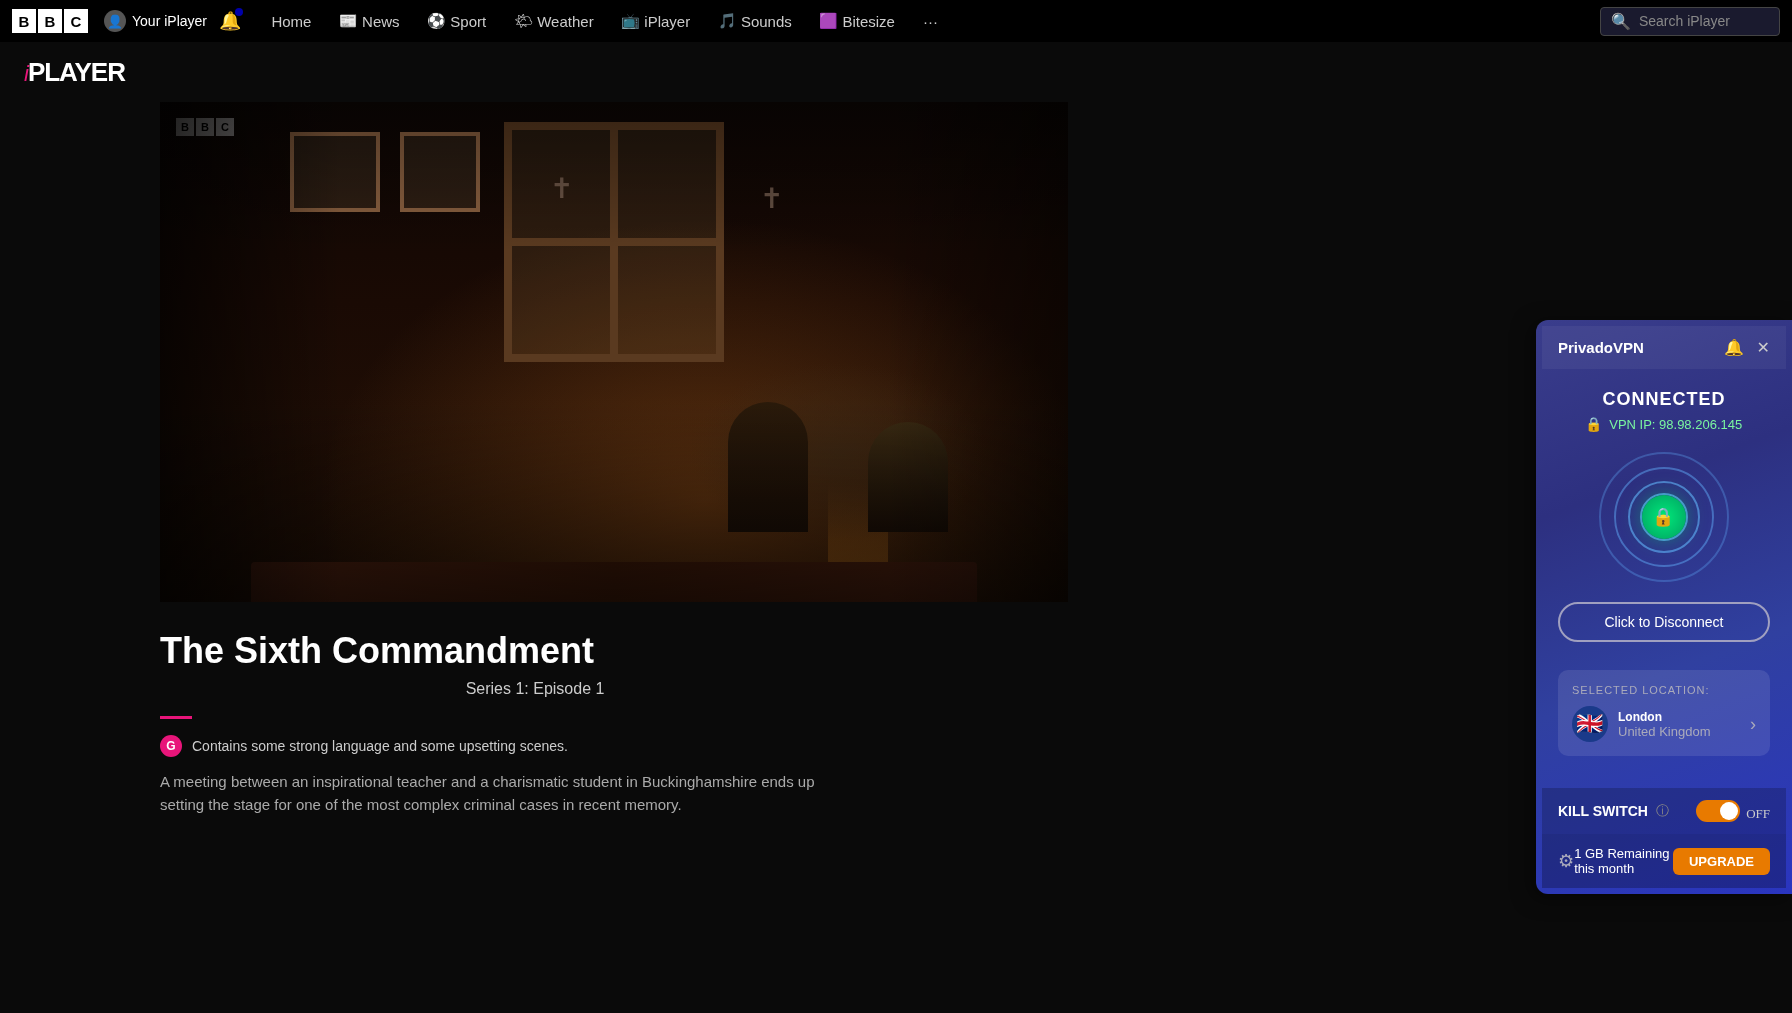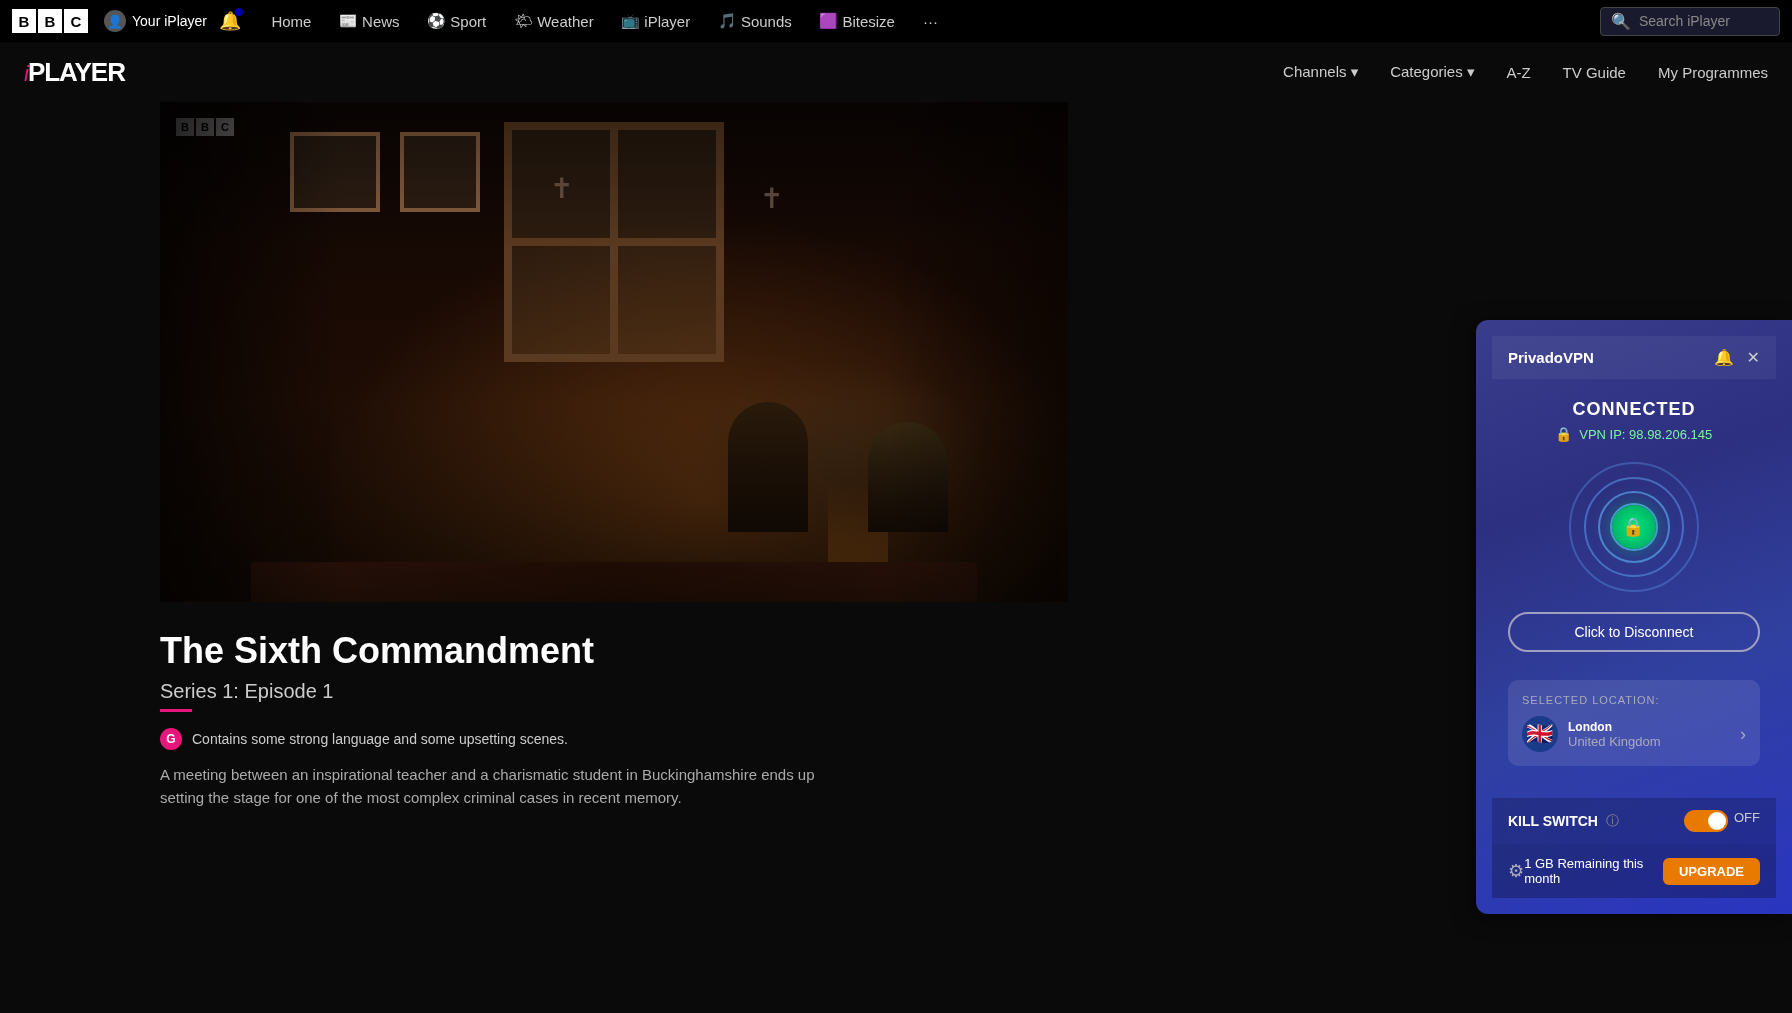--- a/index.html
+++ b/index.html
@@ -266,23 +266,24 @@
       padding: 28px 0 0 0;
       max-width: 750px;
     }
     .programme-title {
       font-size: 36px;
       font-weight: bold;
       color: #fff;
       margin-bottom: 8px;
     }
     .programme-subtitle {
-      font-size: 20px;
-      color: #ccc;
-      margin-bottom: 6px;
+      font-size: 16px;
+      color: #ccc;
+      margin-bottom: 18px;
+      text-align: center;
     }
     .red-line {
       width: 32px;
       height: 3px;
       background: #e8157a;
       margin-bottom: 16px;
     }
     .guidance-row {
       display: flex;
       align-items: center;
@@ -310,24 +311,24 @@
       font-size: 15px;
       line-height: 1.5;
       max-width: 700px;
     }
 
     
     .vpn-panel {
       position: fixed;
       top: 320px;
       right: 0;
-      width: 316px;
+      width: 256px;
       background: linear-gradient(160deg, #3a3d8c 0%, #2d3080 30%, #3040a0 60%, #2a35c0 100%);
       border-radius: 12px 0 0 12px;
-      padding: 16px;
+      padding: 6px;
       box-shadow: -4px 4px 20px rgba(0,0,0,0.5);
       overflow: hidden;
       z-index: 1000;
     }
     .vpn-panel-inner {
       position: relative;
     }
     .vpn-header {
       display: flex;
       align-items: center;
@@ -482,22 +483,23 @@
       font-size: 14px;
       font-weight: bold;
     }
     .info-icon {
       color: #888;
       font-size: 13px;
       cursor: pointer;
     }
     .toggle-switch {
       display: flex;
-      align-items: flex-start;
+      align-items: flex-end;
       gap: 6px;
+      font-family: Liberation Serif, serif;
     }
     .toggle-track {
       width: 44px;
       height: 22px;
       background: #e87a00;
       border-radius: 11px;
       position: relative;
       cursor: pointer;
     }
     .toggle-thumb {
@@ -574,27 +576,20 @@
   <div class="search-box">
     <span>🔍</span>
     <input type="text" placeholder="Search iPlayer" style="">
   </div>
 </div>
 
 <div class="iplayer-header">
   <div class="iplayer-logo">
     <span style="color:#e8157a; font-style:italic;">i</span><span style="color:#fff; font-weight:bold; font-size:26px;">PLAYER</span>
   </div>
-  <nav class="iplayer-nav">
-    <div class="iplayer-nav-item">Channels ▾</div>
-    <div class="iplayer-nav-item">Categories ▾</div>
-    <div class="iplayer-nav-item">A-Z</div>
-    <div class="iplayer-nav-item">TV Guide</div>
-    <div class="iplayer-nav-item">My Programmes</div>
-  </nav>
 </div>
 
 <div class="main-content">
 
   <div class="video-container">
     <div class="room-scene">
 
       <div class="bbc-watermark">
         <div class="bbc-wm-block">B</div>
         <div class="bbc-wm-block">B</div>

